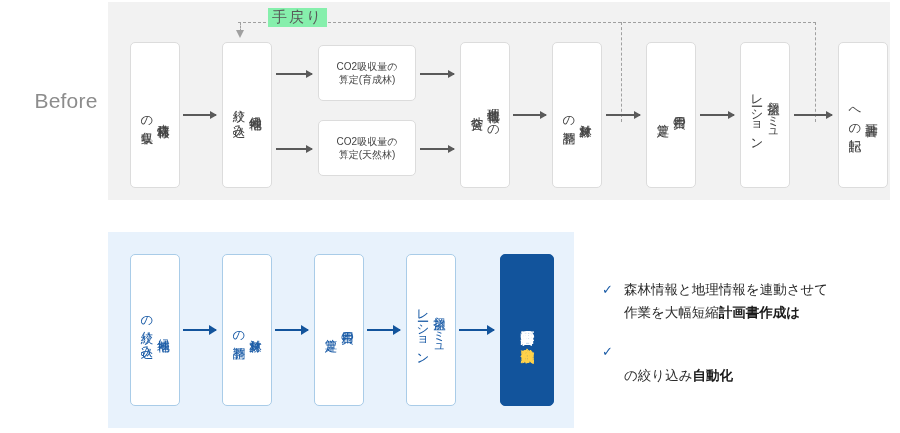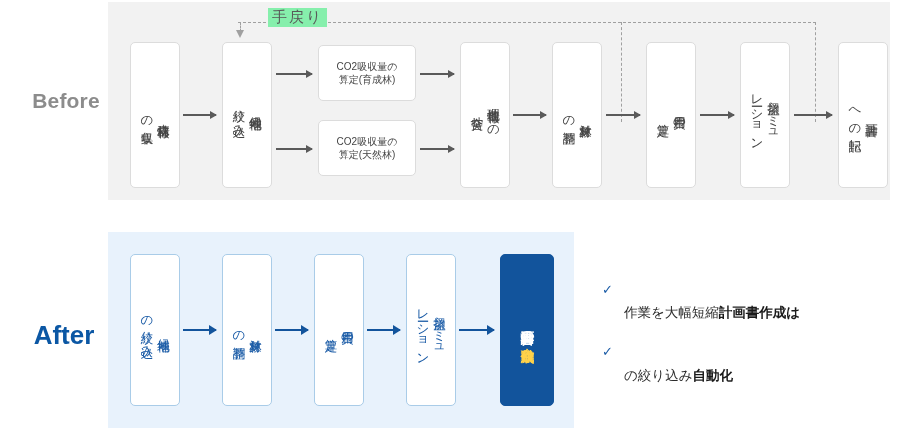--- a/index.html
+++ b/index.html
@@ -30,21 +30,20 @@
   }
   #before-label {
     position: absolute;
     left: 24px; top: 90px;
     width: 84px;
     text-align: center;
     font-size: 21px;
     color: #8c8c8c;
     letter-spacing: 0.2px;
     line-height: 1;
-    font-weight: bold;
   }
 
   .bbox {
     position: absolute;
     background: #ffffff;
     border: 1px solid #dcdcdc;
     border-radius: 5px;
     box-sizing: border-box;
     display: flex;
     align-items: center;
@@ -274,21 +273,20 @@
   <div class="garrow" style="left:606px; top:114px; width:34px;"></div>
   <div class="garrow" style="left:700px; top:114px; width:34px;"></div>
   <div class="garrow" style="left:794px; top:114px; width:38px;"></div>
 
 </section>
 
 <section id="after-section">
 
   <div id="after-panel"></div>
 
-  <div id="after-label">After</div>
 
   <div class="abox" style="left:130px; top:44px; width:50px; height:152px;">
     <span class="avtext">候補地
 の絞り込み</span>
   </div>
 
   <div class="abox" style="left:222px; top:44px; width:50px; height:152px;">
     <span class="avtext">対象林
 の調整</span>
   </div>
@@ -309,21 +307,21 @@
 
   <div class="barrow" style="left:183px; top:119px; width:33px;"></div>
   <div class="barrow" style="left:275px; top:119px; width:33px;"></div>
   <div class="barrow" style="left:367px; top:119px; width:33px;"></div>
   <div class="barrow" style="left:459px; top:119px; width:35px;"></div>
 
   <div id="bullets">
 
     <div class="bullet">
       <span class="check">✓</span>
-      <br>
+      <span>森林情報と地理情報を連動させて</span><br>
       <span>作業を大幅短縮</span><b>計画書作成は</b>
     </div>
 
     <div class="bullet">
       <span class="check">✓</span>
       <br>
       <span>の絞り込み</span><b>自動化</b>
     </div>
 
   </div>

